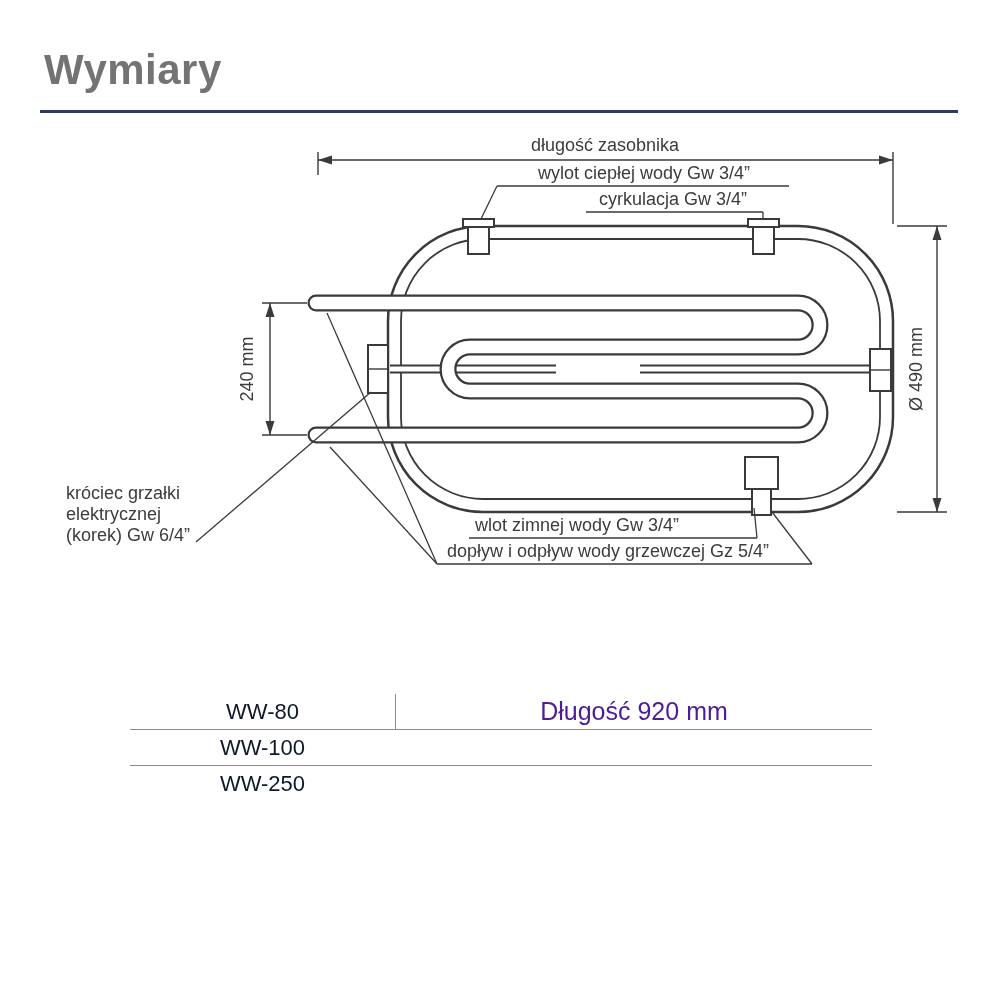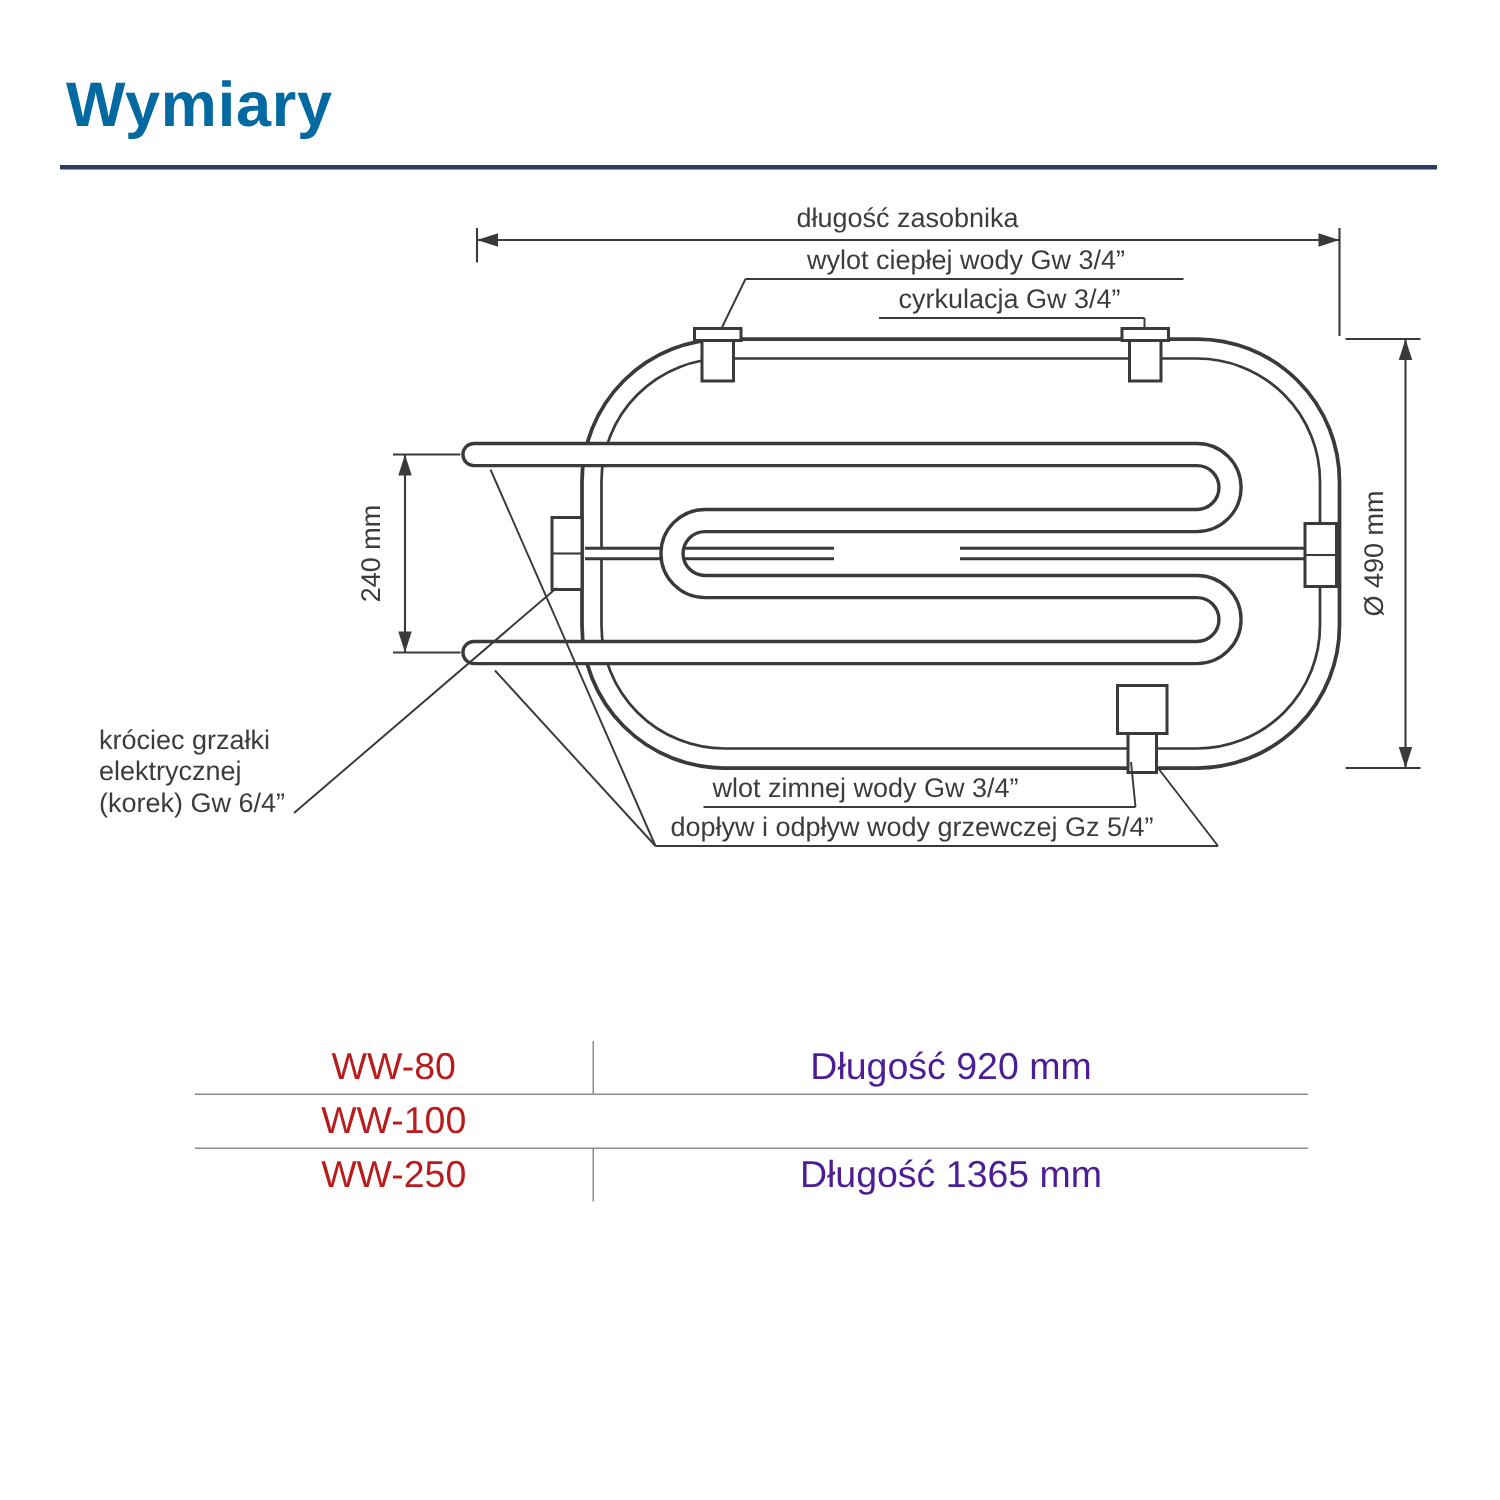--- a/index.html
+++ b/index.html
@@ -2,37 +2,37 @@
 <html><head>
 <meta charset="utf-8">
 <style>
   html,body{margin:0;padding:0;}
   body{
     width:1000px;height:1000px;background:#ffffff;position:relative;
     font-family:"Liberation Sans", sans-serif;color:#3a3a3a;overflow:hidden;
   }
   .page-title{
     position:absolute;left:44px;top:46px;margin:0;
-    font-size:42px;font-weight:bold;color:#0369a1;letter-spacing:.5px;
+    font-size:42px;font-weight:bold;color:#737373;letter-spacing:.5px;
   }
   .title-rule{
     position:absolute;left:40px;top:110px;width:918px;height:3px;background:#2e3a60;
   }
   .diagram-svg{position:absolute;left:0;top:0;}
   .diagram-svg text{fill:#3c3c3c;font-size:18px;font-family:"Liberation Sans",sans-serif;}
   .dimline{stroke:#3a3a3a;stroke-width:1.4;fill:none;}
   .leader{stroke:#3a3a3a;stroke-width:1.3;fill:none;}
   .arrow{fill:#3a3a3a;stroke:none;}
   .outline{stroke:#3a3a3a;fill:#ffffff;}
   .spec-table{position:absolute;left:130px;top:694px;width:742px;}
   .spec-row{display:flex;height:35px;align-items:stretch;}
   .spec-row.sep{border-bottom:1.5px solid #8c8c8c;}
   .spec-model{
     width:265px;display:flex;align-items:center;justify-content:center;
-    font-size:25px;color:#b91c1c;text-align:center;
+    font-size:22px;color:#0f172a;text-align:center;
   }
   .spec-length{
     flex:1;display:flex;align-items:center;justify-content:center;
     font-size:25px;color:#4c1d95;border-left:1.5px solid #8c8c8c;
   }
 </style>
 </head>
 <body>
 
 <h1 class="page-title">Wymiary</h1>
@@ -144,15 +144,14 @@
 <div class="spec-table">
   <div class="spec-row sep">
     <div class="spec-model">WW-80</div>
     <div class="spec-length">Długość 920 mm</div>
   </div>
   <div class="spec-row sep">
     <div class="spec-model">WW-100</div>
   </div>
   <div class="spec-row">
     <div class="spec-model">WW-250</div>
-    <div class="spec-length">Długość 1365 mm</div>
   </div>
 </div>
 
 </body></html>

